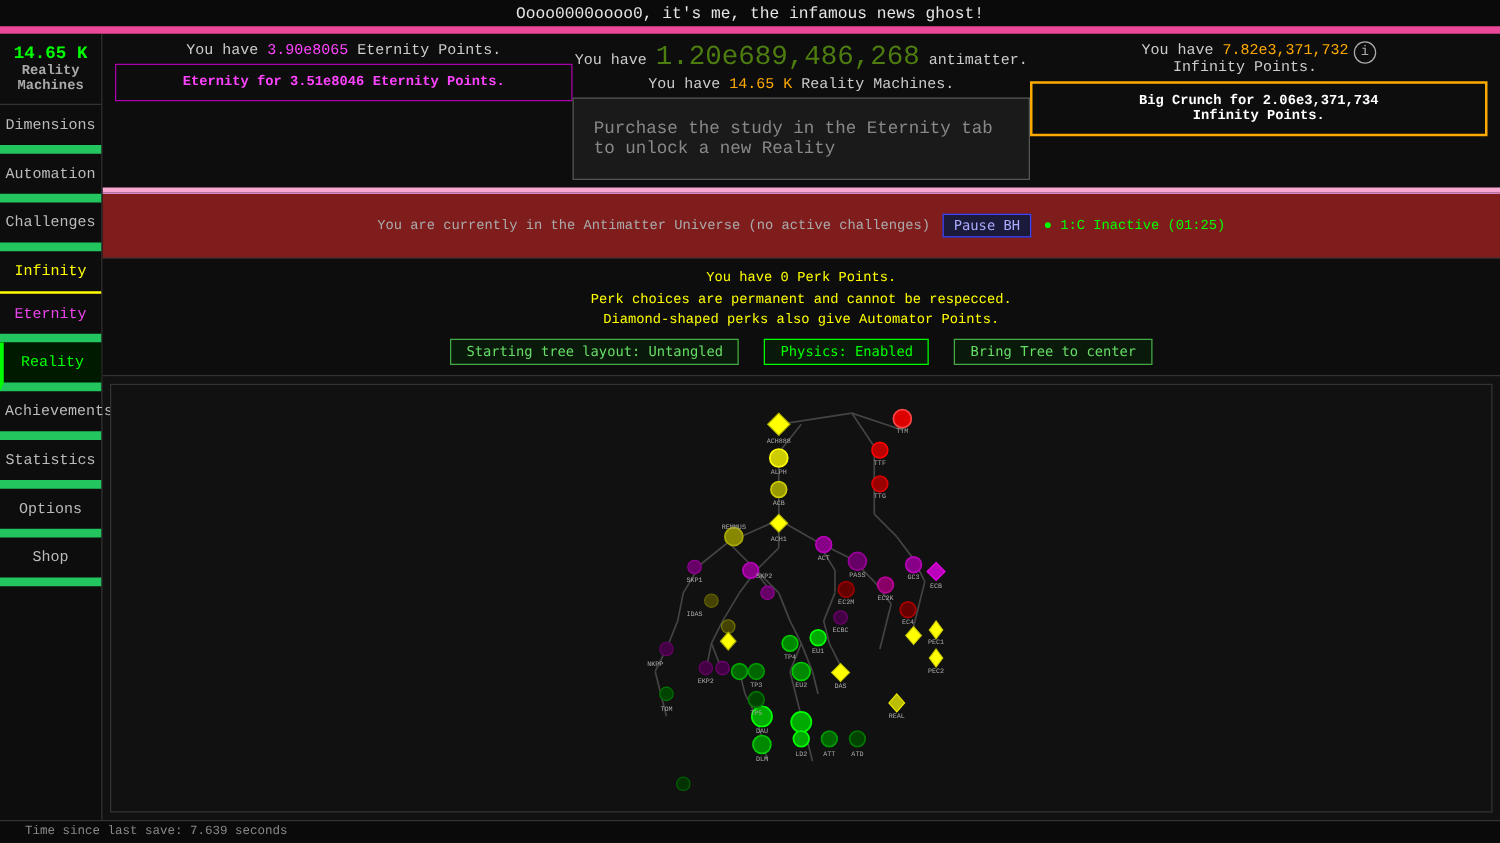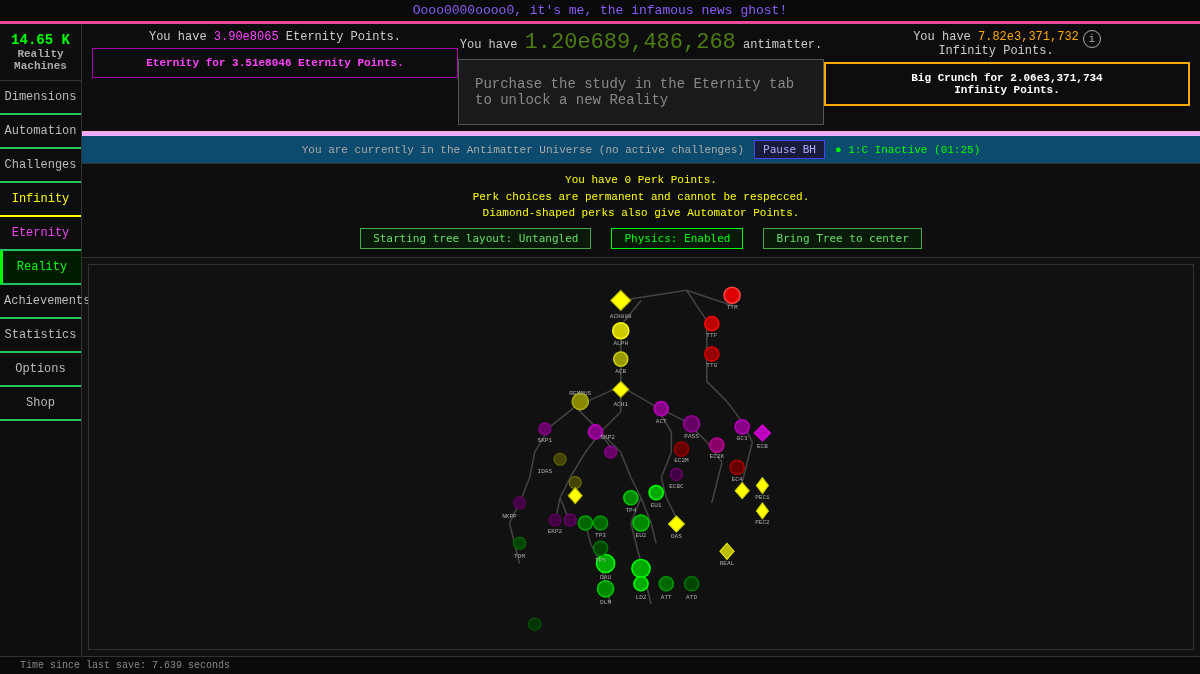--- a/index.html
+++ b/index.html
@@ -9,25 +9,25 @@
       font-family: 'Courier New', monospace;
       font-size: 12px;
       width: 1200px;
       height: 674px;
       overflow: hidden;
       display: flex;
       flex-direction: column;
     }
     #top-bar {
       background: #0a0a0a;
-      color: #8b5cf6;
+      color: #e5e5e5;
       text-align: center;
       padding: 3px;
       font-size: 13px;
-      border-bottom: 3px solid #ec4899;
+      border-bottom: 6px solid #ec4899;
     }
     #main-layout {
       display: flex;
       flex: 1;
       overflow: hidden;
     }
     #sidebar {
       width: 82px;
       background: #0d0d0d;
       border-right: 1px solid #333;
@@ -49,21 +49,21 @@
       color: #aaa;
       font-size: 11px;
       text-align: center;
     }
     .sidebar-item {
       width: 100%;
       text-align: center;
       padding: 9px 4px;
       cursor: pointer;
       color: #bbb;
-      border-bottom: 2px solid #22c55e;
+      border-bottom: 7px solid #22c55e;
       font-size: 12px;
     }
     .sidebar-item.active-green {
       color: #0f0;
       background: #001a00;
       border-left: 3px solid #0f0;
     }
     .sidebar-item.active-yellow {
       color: #ff0;
       border-bottom: 2px solid #ff0;
@@ -74,21 +74,21 @@
     #content {
       flex: 1;
       display: flex;
       flex-direction: column;
       overflow: hidden;
     }
     #top-stats {
       display: flex;
       justify-content: space-between;
       padding: 6px 10px;
-      border-bottom: 1px solid #f9a8d4;
+      border-bottom: 4px solid #f9a8d4;
       background: #0d0d0d;
     }
     .stat-block {
       text-align: center;
       flex: 1;
     }
     .eternity-box {
       border: 1px solid #a0a;
       padding: 8px 16px;
       text-align: center;
@@ -118,24 +118,24 @@
     }
     .big-crunch-box span { color: #fff; font-weight: bold; }
     #info-icon {
       color: #aaa;
       font-size: 16px;
       cursor: pointer;
       align-self: flex-start;
       padding: 8px;
     }
     #status-bar {
-      background: #0c4a6e;
-      border-top: 4px solid #f0abfc;
+      background: #7f1d1d;
+      border-top: 1px solid #f0abfc;
       border-bottom: 1px solid #333;
-      padding: 4px 10px;
+      padding: 16px 10px;
       text-align: center;
       font-size: 11px;
       color: #aaa;
     }
     .status-inner { display: inline-flex; align-items: center; gap: 10px; }
     .pause-btn {
       background: #1a1a3a;
       border: 1px solid #44f;
       color: #aaf;
       padding: 2px 8px;
@@ -233,20 +233,25 @@
           <span>Eternity Points.</span>
         </div>
       </div>
 
       <div class="stat-block">
         <div>
           <span>You have</span>
           <span style="color:#4d7c0f;font-size:22px;font-weight:normal;">1.20e689,486,268</span>
           <span>antimatter.</span>
         </div>
+        <div style="margin-top:2px;">
+          <span>You have</span>
+          <span class="infinity-color">14.65 K</span>
+          <span>Reality Machines.</span>
+        </div>
         <div class="study-box">
           <span>Purchase the study in the Eternity tab to unlock a new Reality</span>
         </div>
       </div>
 
       <div class="stat-block" style="position:relative;">
         <div style="display:flex;align-items:flex-start;justify-content:center;gap:4px;">
           <div>
             <span>You have</span>
             <span class="infinity-color">7.82e3,371,732</span>

